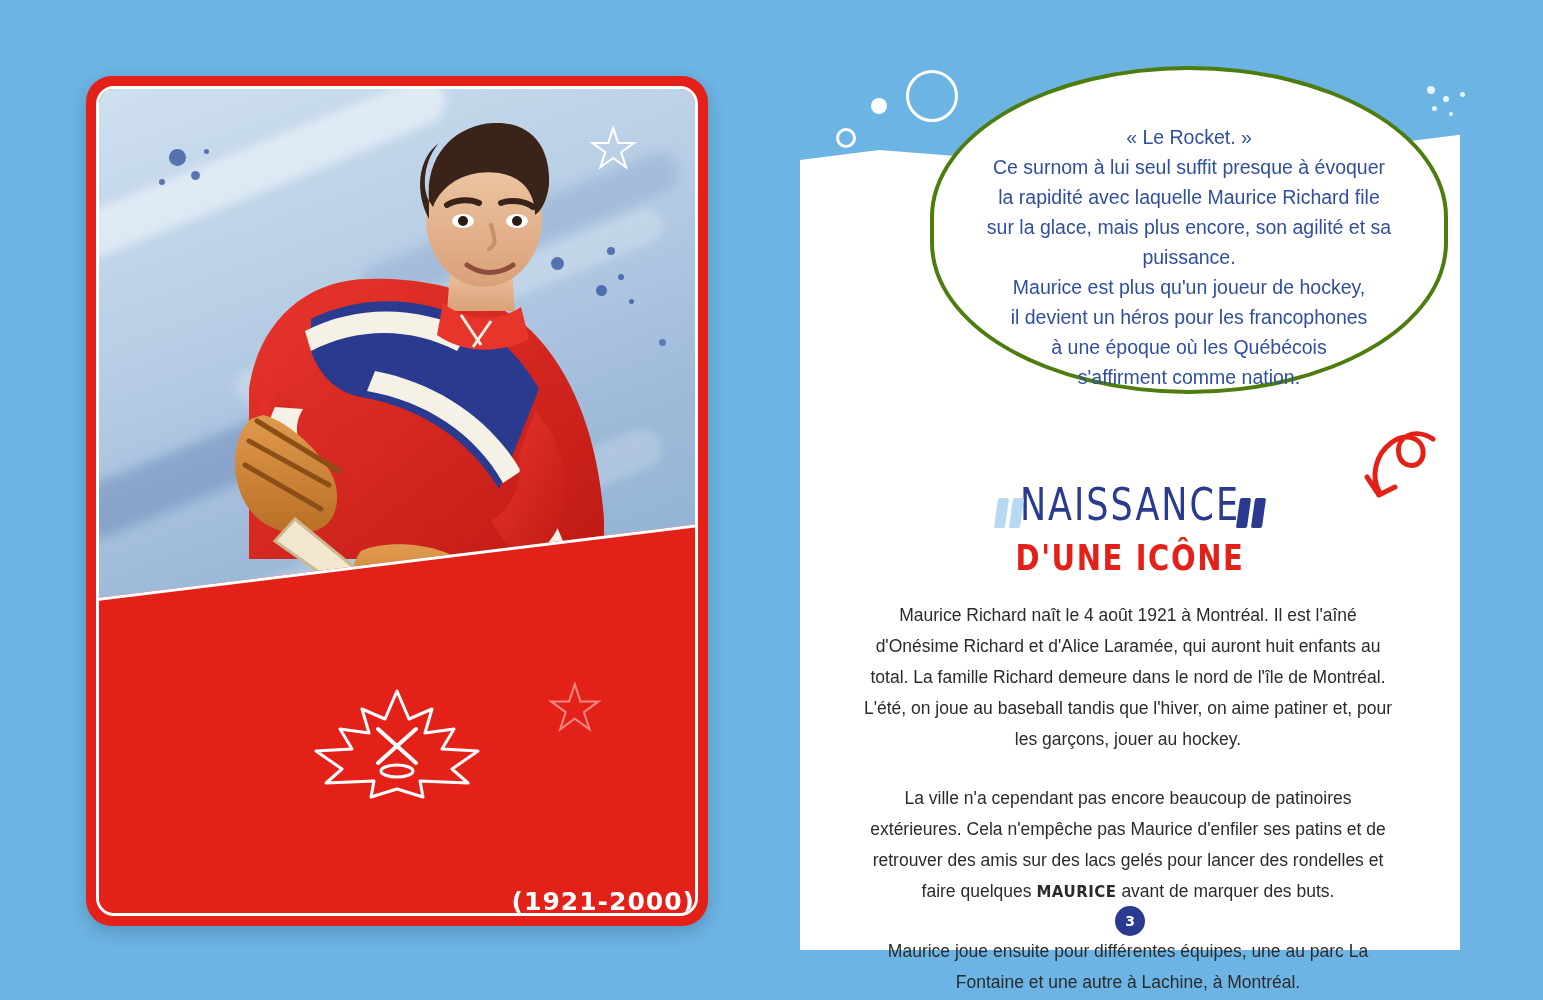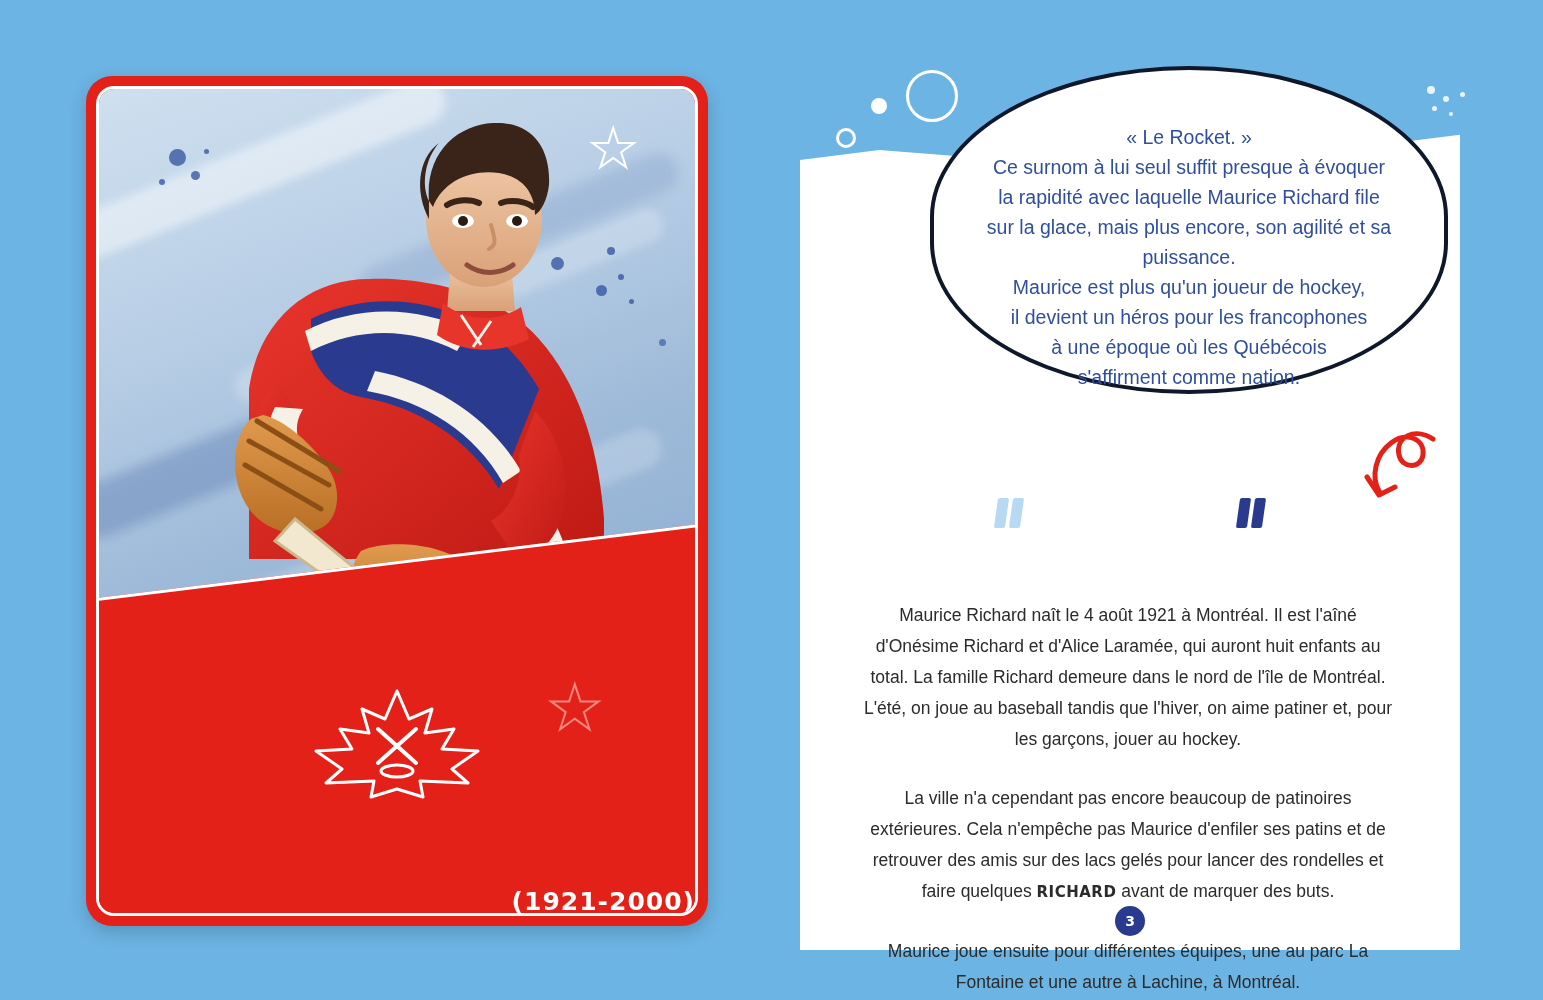--- a/index.html
+++ b/index.html
@@ -165,21 +165,21 @@
     clip-path: polygon(0% 85%, 12% 60%, 26% 78%, 40% 40%, 55% 62%, 70% 30%, 84% 55%, 100% 22%, 100% 100%, 0% 100%);
   }
 
   #speech-bubble {
     position: absolute;
     left: 930px;
     top: 66px;
     width: 510px;
     height: 320px;
     background: #ffffff;
-    border: 4px solid #0f172a;
+    border: 4px solid #4d7c0f;
     border-radius: 50% / 46%;
     z-index: 5;
   }
   #speech-text {
     position: absolute;
     left: 26px;
     right: 26px;
     top: 52px;
     text-align: center;
     color: #2f4f9e;
@@ -396,32 +396,36 @@
 
       <div id="player-years">(1921-2000)</div>
 
     </div>
 
   </div>
 </div>
 
 <div id="right-page">
 
+  <div id="section-heading">
+    <div><span id="heading-line1">NAISSANCE</span></div>
+    <div><span id="heading-line2">D'UNE ICÔNE</span></div>
+  </div>
 
   <div class="quote-mark left" style="left:196px;">
     <span></span><span></span>
   </div>
   <div class="quote-mark right" style="left:438px;">
     <span></span><span></span>
   </div>
 
   <div id="body-copy">
     <p>Maurice Richard naît le 4 août 1921 à Montréal. Il est l'aîné d'Onésime Richard et d'Alice Laramée, qui auront huit enfants au total. La famille Richard demeure dans le nord de l'île de Montréal. L'été, on joue au baseball tandis que l'hiver, on aime patiner et, pour les garçons, jouer au hockey.</p>
     <p>
-      <span>La ville n'a cependant pas encore beaucoup de patinoires extérieures. Cela n'empêche pas Maurice d'enfiler ses patins et de retrouver des amis sur des lacs gelés pour lancer des rondelles et faire quelques <span class="feinte">RICHARD</span> avant de marquer des buts.</span>
+      <span>La ville n'a cependant pas encore beaucoup de patinoires extérieures. Cela n'empêche pas Maurice d'enfiler ses patins et de retrouver des amis sur des lacs gelés pour lancer des rondelles et faire quelques <span class="feinte">MAURICE</span> avant de marquer des buts.</span>
     </p>
     <p>Maurice joue ensuite pour différentes équipes, une au parc La Fontaine et une autre à Lachine, à Montréal.</p>
   </div>
 
   <div id="page-number-badge">3</div>
 </div>
 
 <div id="speech-bubble">
   <div id="speech-text">« Le Rocket. »
 Ce surnom à lui seul suffit presque à évoquer

